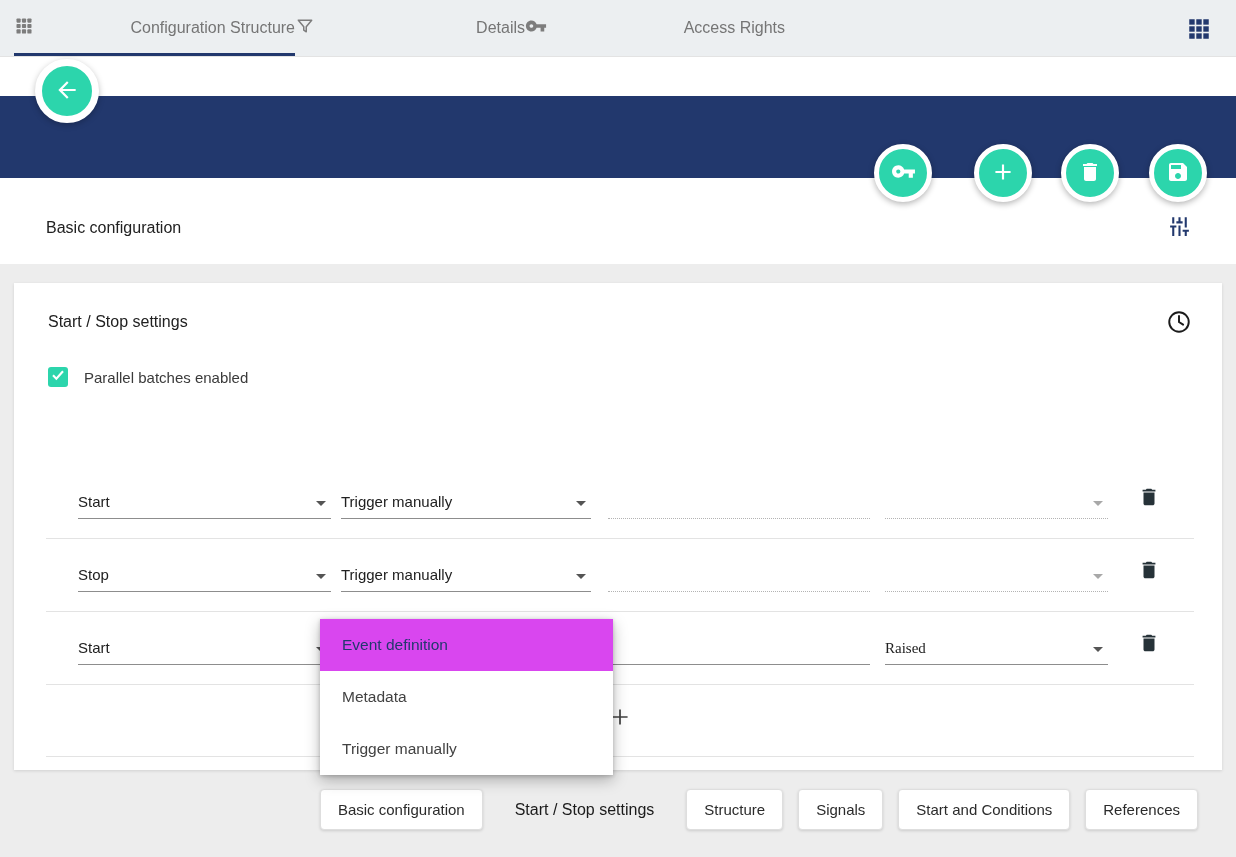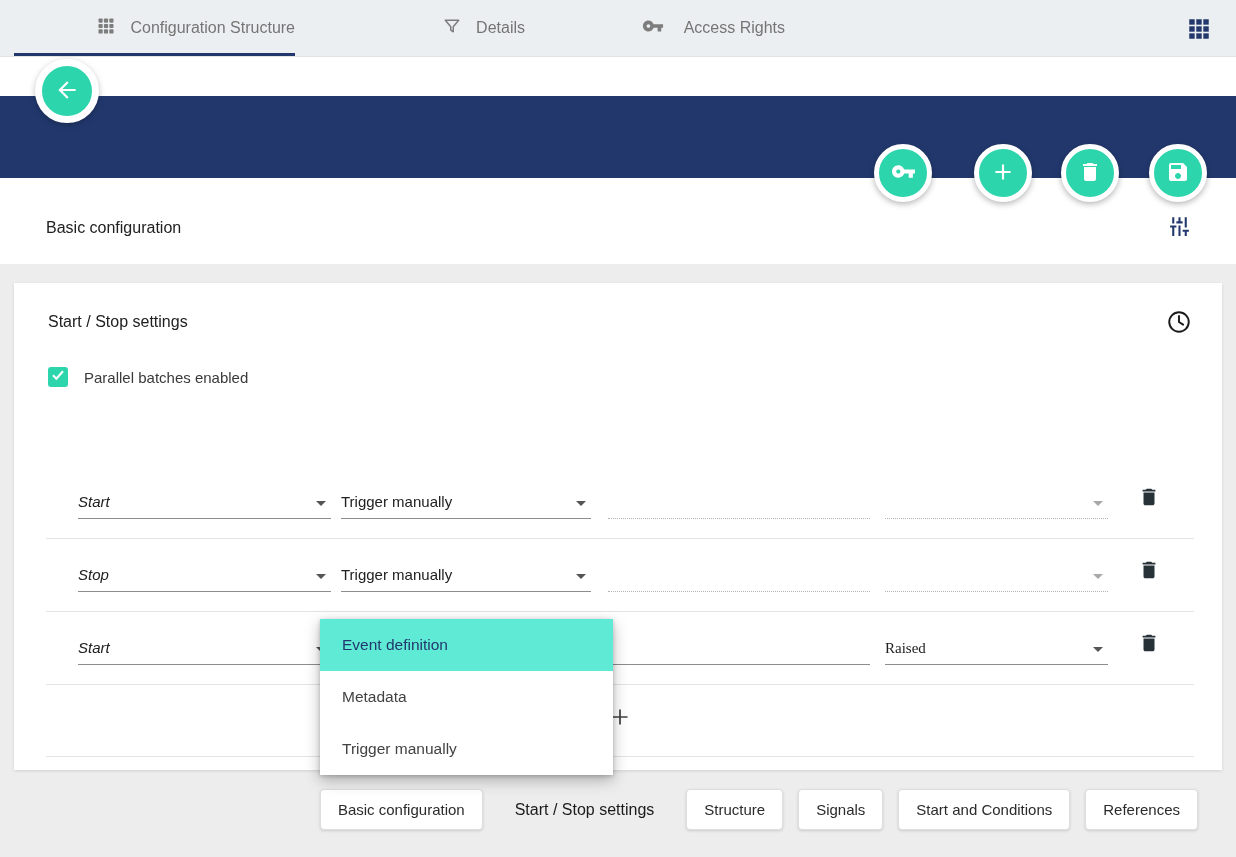--- a/index.html
+++ b/index.html
@@ -2,21 +2,21 @@
 <html><head>
 <meta charset="utf-8">
 <style>
   * { margin:0; padding:0; box-sizing:border-box; }
   body { font-family:"Liberation Sans", sans-serif; background:#ededed; }
   .page { position:relative; width:1236px; height:857px; background:#ededed; overflow:hidden; }
 
   
   .topbar { position:absolute; top:0; left:0; width:100%; height:57px; background:#eceff1;
             display:flex; align-items:stretch; padding-left:14px; border-bottom:1px solid #e3e3e3; }
-  .tab { display:flex; align-items:center; justify-content:flex-end; gap:14px; position:relative; cursor:pointer; }
+  .tab { display:flex; align-items:center; justify-content:space-between; gap:14px; position:relative; cursor:pointer; }
   .tab-1 { width:281px; } .tab-2 { width:230px; } .tab-3 { width:260px;gap:20px; }
   .tab .tab-label { font-size:16px; color:#757575; }
   .tab.active::after { content:""; position:absolute; left:0; right:0; bottom:0; height:3px; background:#22386d; }
   .tab svg { flex:0 0 auto; }
   .apps-btn { position:absolute; right:24px; top:16px; width:26px; height:26px; cursor:pointer; }
 
   
   .strip { position:absolute; top:57px; left:0; width:100%; height:39px; background:#ffffff; }
   .header { position:absolute; top:96px; left:0; width:100%; height:82px; background:#22386d; }
   .header-title { position:absolute; left:36px; top:132px; font-size:27px; font-weight:500; letter-spacing:.2px; }
@@ -52,38 +52,38 @@
   .trow { position:absolute; left:32px; right:28px; }
   .thead { top:150px; height:33px; border-bottom:1px solid #e3e3e3; }
   .th { position:absolute; top:4px; font-size:15px; font-weight:700; color:#22386d; }
   .th-action { left:32px; } .th-type { left:295px; } .th-event { left:562px; }
 
   .drow { height:73px; border-bottom:1px solid #e3e3e3; }
   .r1 { top:183px; } .r2 { top:256px; } .r3 { top:329px; }
   .field { position:absolute; top:21px; height:32px; font-size:15px; color:#212121; line-height:30px;
            border-bottom:1px solid #8d8d8d; cursor:pointer; }
   .field.dotted { border-bottom:1px dotted #b3b3b3; }
-  .f-action { left:32px; width:253px;font-style:italic; }
+  .f-action { left:32px; width:253px; }
   .f-type   { left:295px; width:250px; }
   .f-event  { left:562px; width:262px; }
   .f-state  { left:839px; width:223px;font-family:Liberation Serif, serif; }
   .caret { position:absolute; right:5px; top:14px; width:0; height:0;
            border-left:5px solid transparent; border-right:5px solid transparent; border-top:5px solid #555; }
   .caret.gray { border-top-color:#a8a8a8; }
   .row-trash { position:absolute; left:1088px; top:15px; width:30px; height:34px; background:none; border:none;
                cursor:pointer; display:flex; align-items:center; justify-content:center; }
 
   .plus-row { top:402px; height:72px; border-bottom:1px solid #e3e3e3; text-align:center; }
   .add-btn { margin-top:19px; background:none; border:none; cursor:pointer; }
 
   
   .menu { position:absolute; left:306px; top:336px; width:293px; background:#ffffff; z-index:20;
           box-shadow:0 5px 14px rgba(0,0,0,.28), 0 1px 4px rgba(0,0,0,.2); }
   .menu-item { height:52px; line-height:52px; padding-left:22px; font-size:15.5px; color:#424242; cursor:pointer; }
-  .menu-item.selected { background:#5eead4; color:#22386d; }
+  .menu-item.selected { background:#d946ef; color:#22386d; }
 
   
   .toolbar { position:absolute; top:770px; left:0; width:100%; height:87px; display:flex;
              justify-content:flex-end; align-items:flex-start; gap:15px; padding:19px 38px 0 0; }
   .tb-btn { height:41px; padding:0 17px; background:#ffffff; border:1px solid #dedede; border-radius:4px;
             font-family:"Liberation Sans", sans-serif; font-size:15px; color:#2b2b2b; cursor:pointer;
             box-shadow:0 1px 3px rgba(0,0,0,.14); white-space:nowrap; }
   .tb-btn.active { background:transparent; border:none; box-shadow:none; font-size:16px; font-weight:500; color:#1b1b1b; }
 </style>
 </head>

